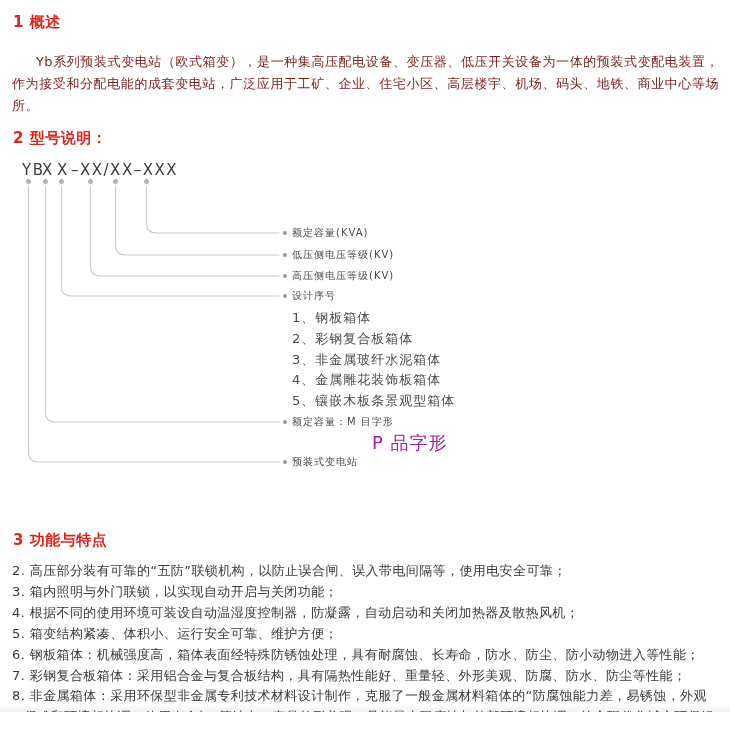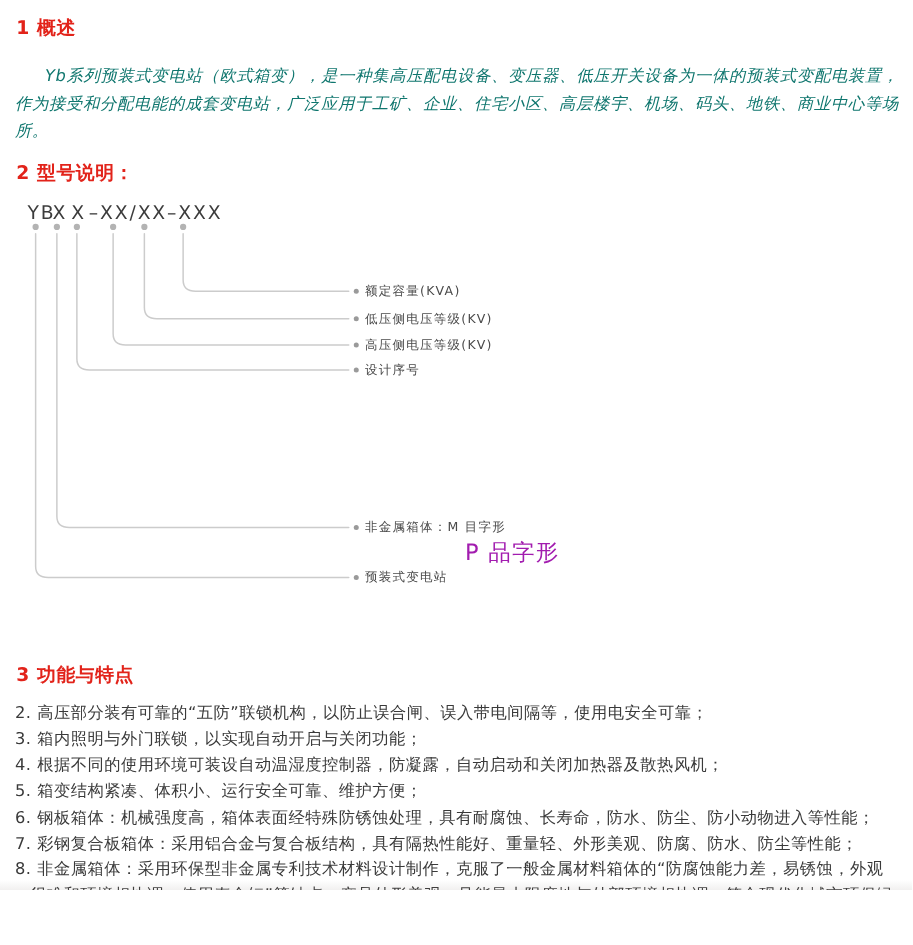--- a/index.html
+++ b/index.html
@@ -31,25 +31,24 @@
   .h-features  { top: 531px; }
 
   
   .overview-para {
     position: absolute;
     top: 51px;
     left: 12px;
     right: 11px;
     font-size: 13px;
     line-height: 22px;
-    color: #0f766e;
+    color: #7f1d1d;
     letter-spacing: 0.4px;
     text-indent: 24px;
     text-align: justify;
-    font-style: italic;
   }
 
   
   .diagram {
     position: absolute;
     top: 160px;
     left: 0;
     width: 730px;
     height: 318px;
     padding-left: 12px;
@@ -210,24 +209,31 @@
     </div>
     <div class="label-row lr-hv">
       <span class="label-bullet"></span>
       <span>高压侧电压等级(KV)</span>
     </div>
     <div class="label-row lr-design">
       <span class="label-bullet"></span>
       <span>设计序号</span>
     </div>
 
+    <div class="design-options">
+      <div class="opt">1、钢板箱体</div>
+      <div class="opt">2、彩钢复合板箱体</div>
+      <div class="opt">3、非金属玻纤水泥箱体</div>
+      <div class="opt">4、金属雕花装饰板箱体</div>
+      <div class="opt">5、镶嵌木板条景观型箱体</div>
+    </div>
 
     <div class="label-row lr-structure">
       <span class="label-bullet"></span>
-      <span>非金属箱体：M 目字形</span>
+      <span>额定容量：M 目字形</span>
     </div>
     <div class="structure-line2">P 品字形</div>
 
     <div class="label-row lr-station">
       <span class="label-bullet"></span>
       <span>预装式变电站</span>
     </div>
 
   </div>
 

